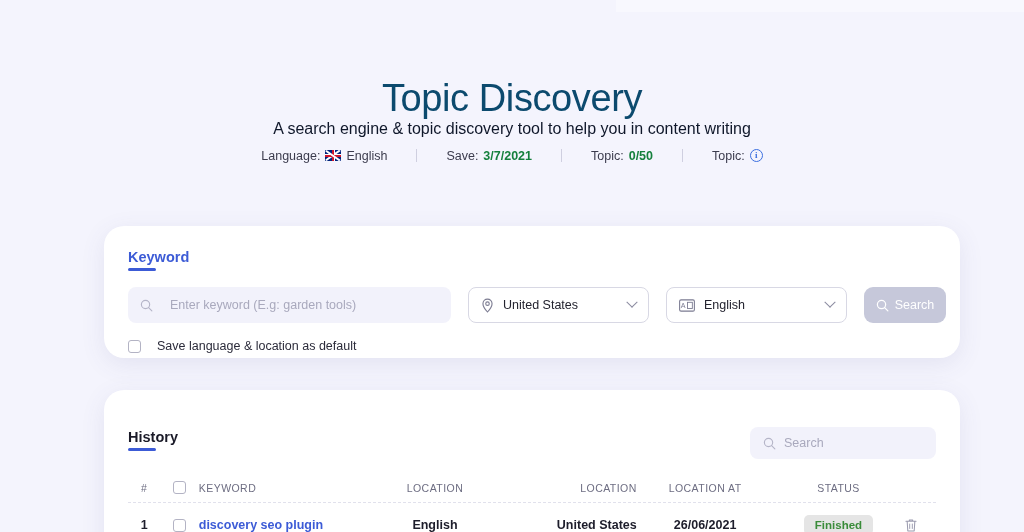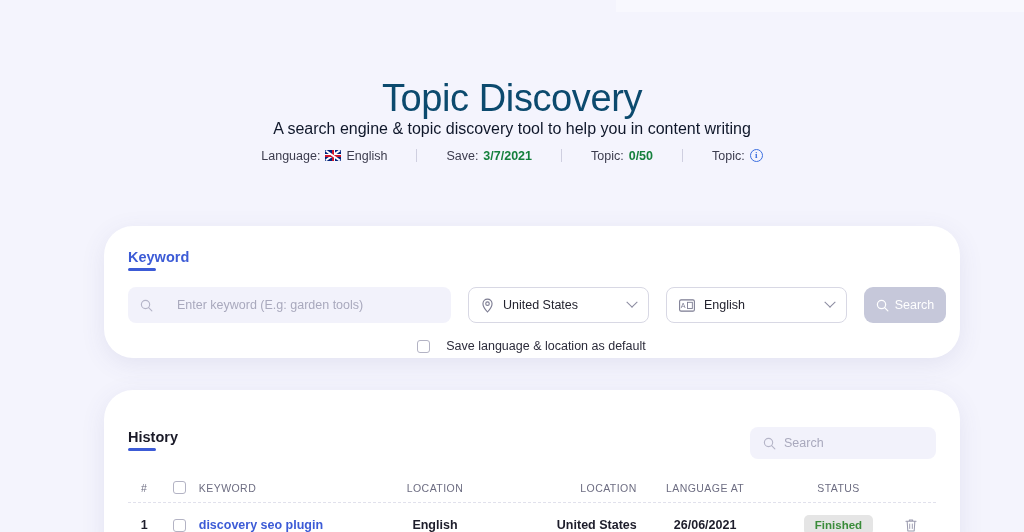--- a/index.html
+++ b/index.html
@@ -51,21 +51,21 @@
   .info-icon {
     width: 13px; height: 13px; border-radius: 50%;
     border: 1.2px solid #3b6fe0; color: #3b6fe0;
     font-size: 9px; font-weight: bold; line-height: 11px;
     text-align: center; display: inline-block; font-family: "Liberation Serif", serif;
   }
 
   
   .card {
     position: absolute; left: 104px; width: 856px;
-    background: #ffffff; border-radius: 29px;
+    background: #ffffff; border-radius: 20px;
     box-shadow: 0 6px 24px rgba(82,82,140,0.10);
   }
   #keyword-card { top: 226px; height: 132px; }
   #history-card { top: 390px; height: 175px; }
 
   .card-inner { padding: 22px 24px 0 24px; }
 
   .tab-label {
     display: inline-block; font-size: 14.5px; font-weight: bold;
     padding-bottom: 6px; position: relative;
@@ -76,21 +76,21 @@
     position: absolute; left: 0; bottom: 0; width: 28px; height: 3px;
     background: #3c5bd6; border-radius: 2px;
   }
 
   
   .search-row { display: flex; align-items: center; gap: 17px; margin-top: 16px; }
 
   .kw-input {
     flex: 0 0 323px; height: 36px; background: #f2f2fb;
     border: none; border-radius: 8px;
-    display: flex; align-items: center; gap: 24px; padding: 0 12px;
+    display: flex; align-items: center; gap: 17px; padding: 0 12px;
   }
   .kw-placeholder { font-size: 12.5px; color: #a9a9bd; }
 
   .dropdown {
     height: 36px; background: #fff; border: 1px solid #d8d8e4;
     border-radius: 8px; display: flex; align-items: center;
     padding: 0 12px; gap: 9px; position: relative;
   }
   #location-dropdown { flex: 0 0 181px; }
   #language-dropdown { flex: 0 0 181px; }
@@ -102,21 +102,21 @@
 
   .search-btn {
     flex: 0 0 82px; height: 36px; background: #c6c8da;
     border-radius: 9px; display: flex; align-items: center;
     justify-content: center; gap: 6px; border: none; cursor: default;
   }
   .search-btn-label { font-size: 12.5px; color: #ffffff; font-weight: 500; }
 
   
   .save-row {
-    display: flex; align-items: center; justify-content: center;
+    display: flex; align-items: center; justify-content: flex-start;
     gap: 16px; margin-top: 16px; padding-right: 1px;
   }
   .cbox {
     width: 13px; height: 13px; border: 1.3px solid #b3b3c4;
     border-radius: 3px; background: #fff;
   }
   .save-label { font-size: 12.5px; color: #2b2b3a; }
 
   
   .history-head { display: flex; align-items: flex-start; justify-content: space-between; margin-top: 17px; }
@@ -259,21 +259,21 @@
 
       <div class="table">
         <div class="trow thead">
           <div class="c-num">#</div>
           <div class="c-check">
             <span class="cbox"></span>
           </div>
           <div class="c-kw">KEYWORD</div>
           <div class="c-lang">LOCATION</div>
           <div class="c-loc">LOCATION</div>
-          <div class="c-date">LANGUAGE AT</div>
+          <div class="c-date">LOCATION AT</div>
           <div class="c-stat">STATUS</div>
           <div class="c-act"></div>
         </div>
 
         <div class="trow tbody-row">
           <div class="c-num">1</div>
           <div class="c-check">
             <span class="cbox"></span>
           </div>
           <div class="c-kw">

